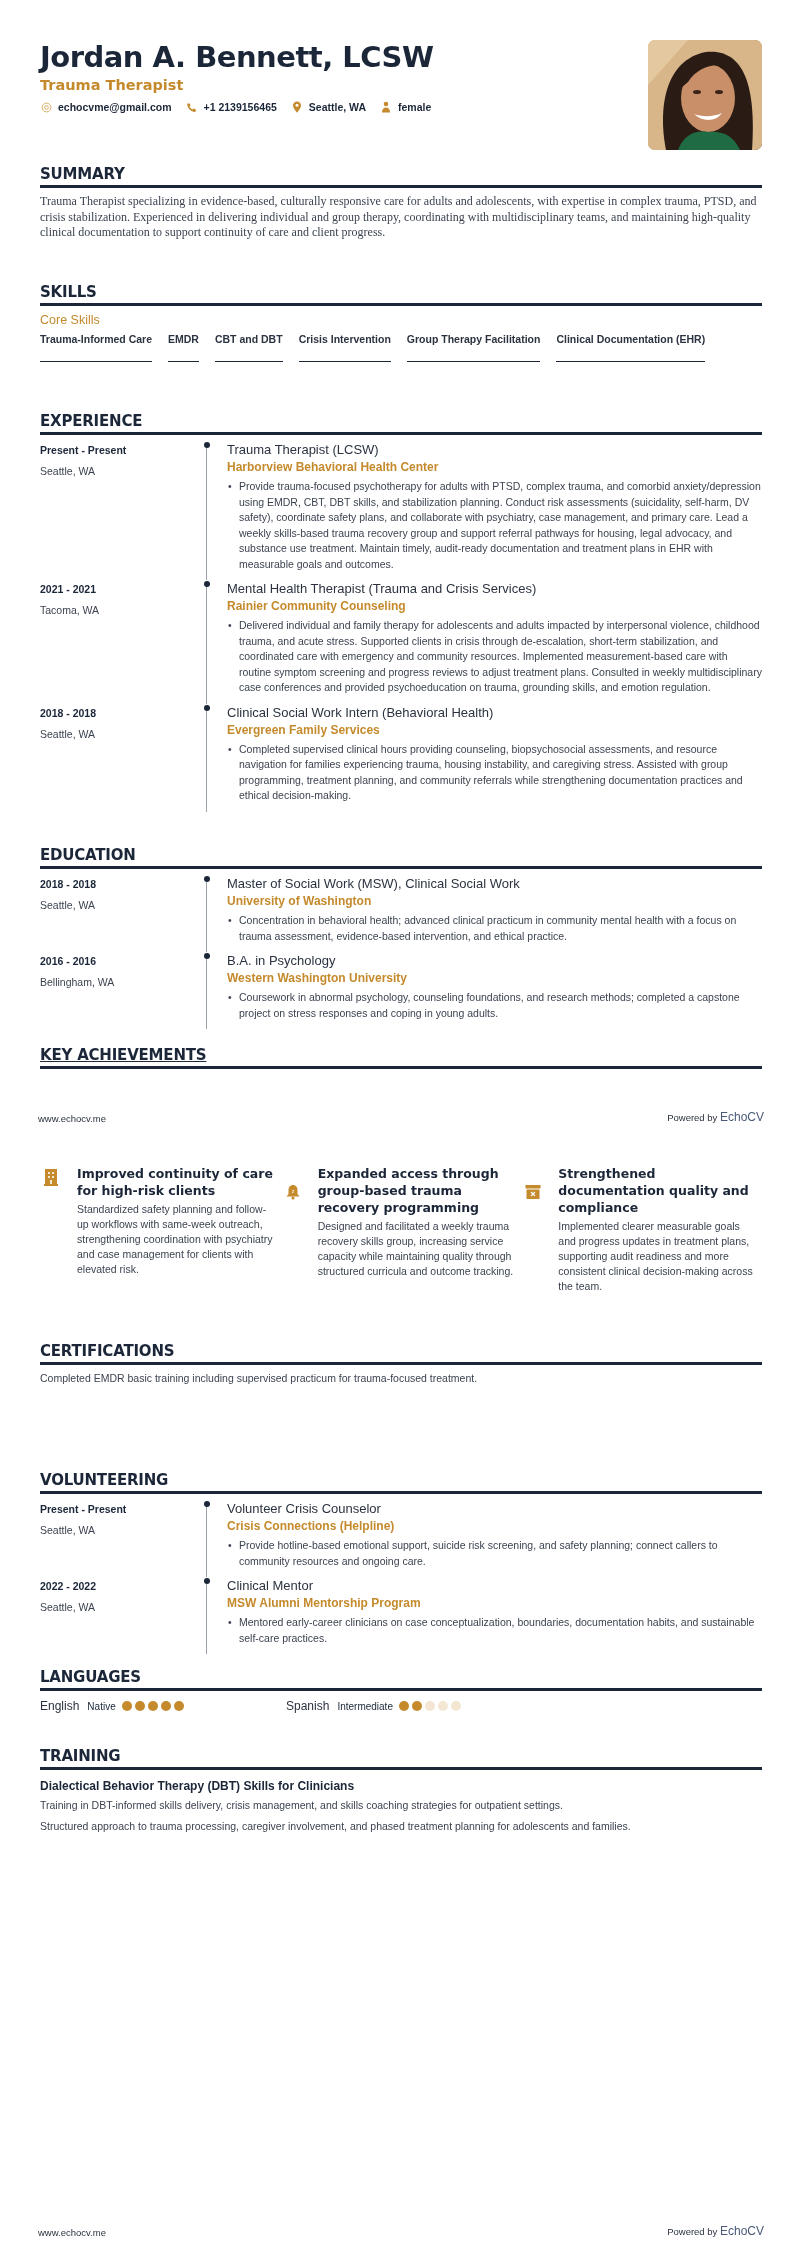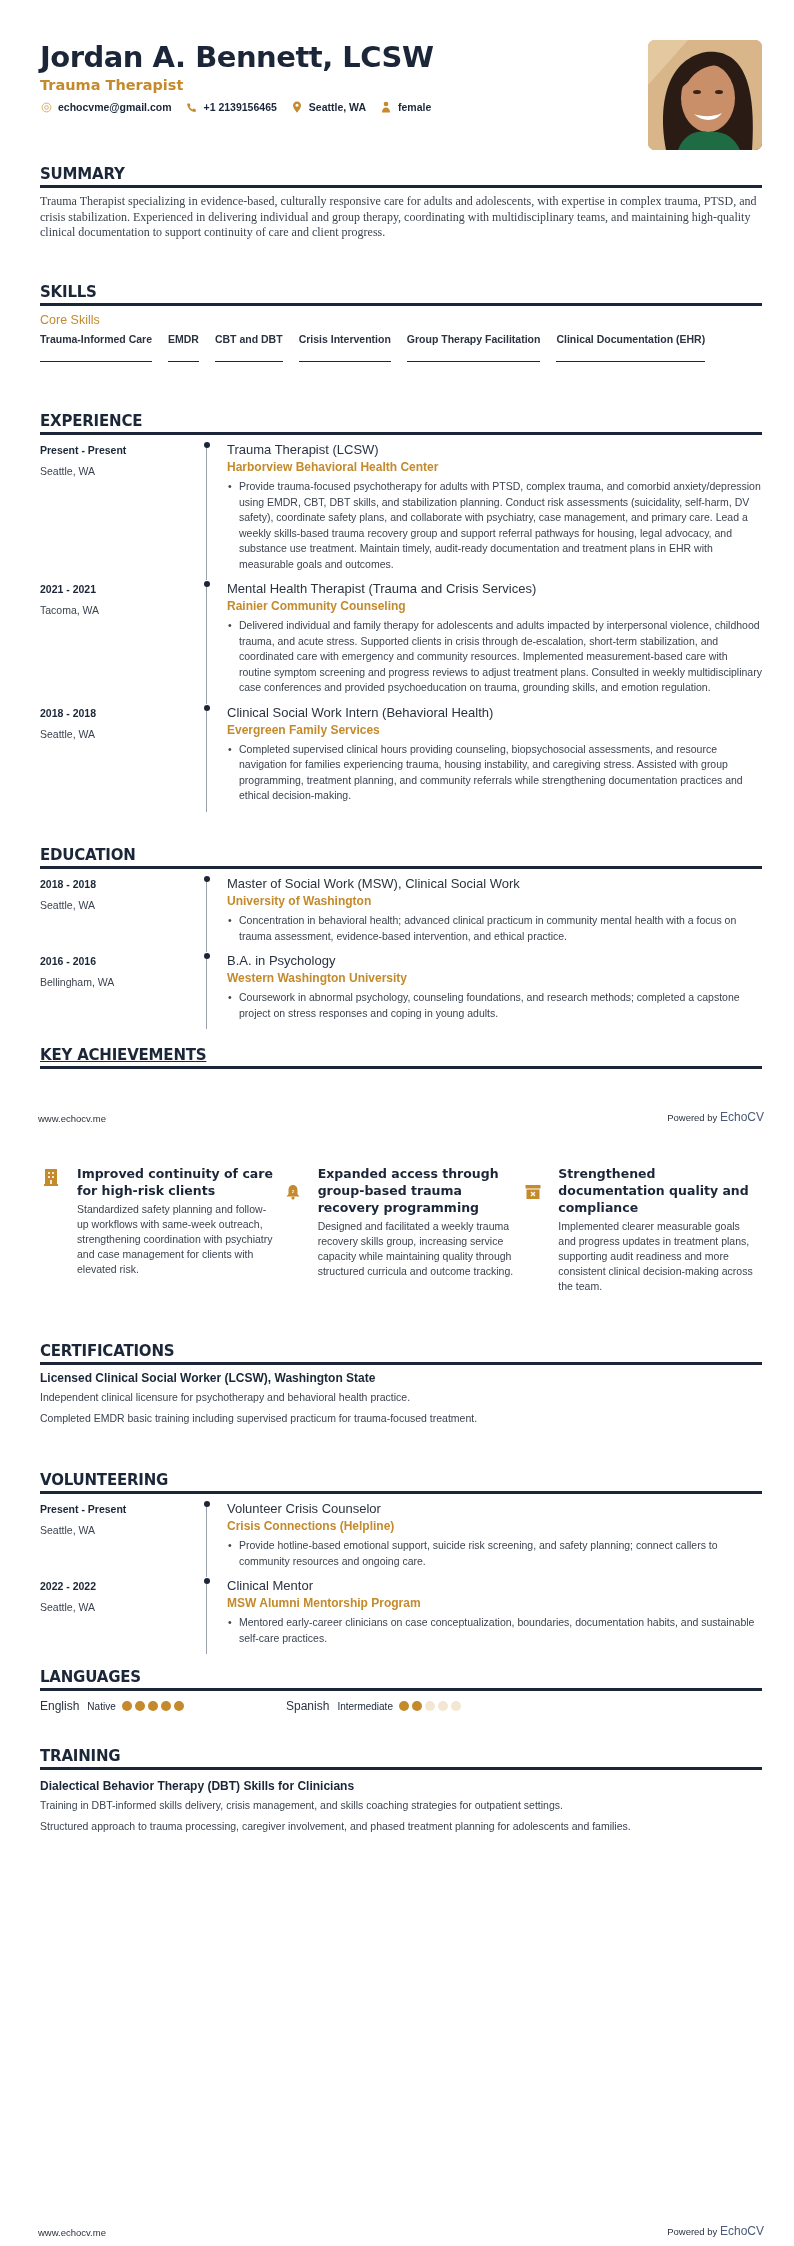--- a/index.html
+++ b/index.html
@@ -339,24 +339,20 @@
     </div>
     <div class="ach-text">
       <div class="ach-title">Strengthened documentation quality and compliance</div>
       <div class="ach-desc">Implemented clearer measurable goals and progress updates in treatment plans, supporting audit readiness and more consistent clinical decision-making across the team.</div>
     </div>
   </div>
 </div>
 
 <div class="page" style="top:1342px;">
   <div class="section-title">CERTIFICATIONS</div>
-  <div style="margin-top:5px;">
-    <div class="entry-title">Licensed Clinical Social Worker (LCSW), Washington State</div>
-    <div class="entry-desc">Independent clinical licensure for psychotherapy and behavioral health practice.</div>
-  </div>
   <div style="margin-top:6px;">
     <div class="entry-desc">Completed EMDR basic training including supervised practicum for trauma-focused treatment.</div>
   </div>
 </div>
 
 <div class="tl-section" style="top:1471px;">
   <div class="section-title">VOLUNTEERING</div>
   <div style="height:6px;"></div>
 
   <div class="tl-item">

